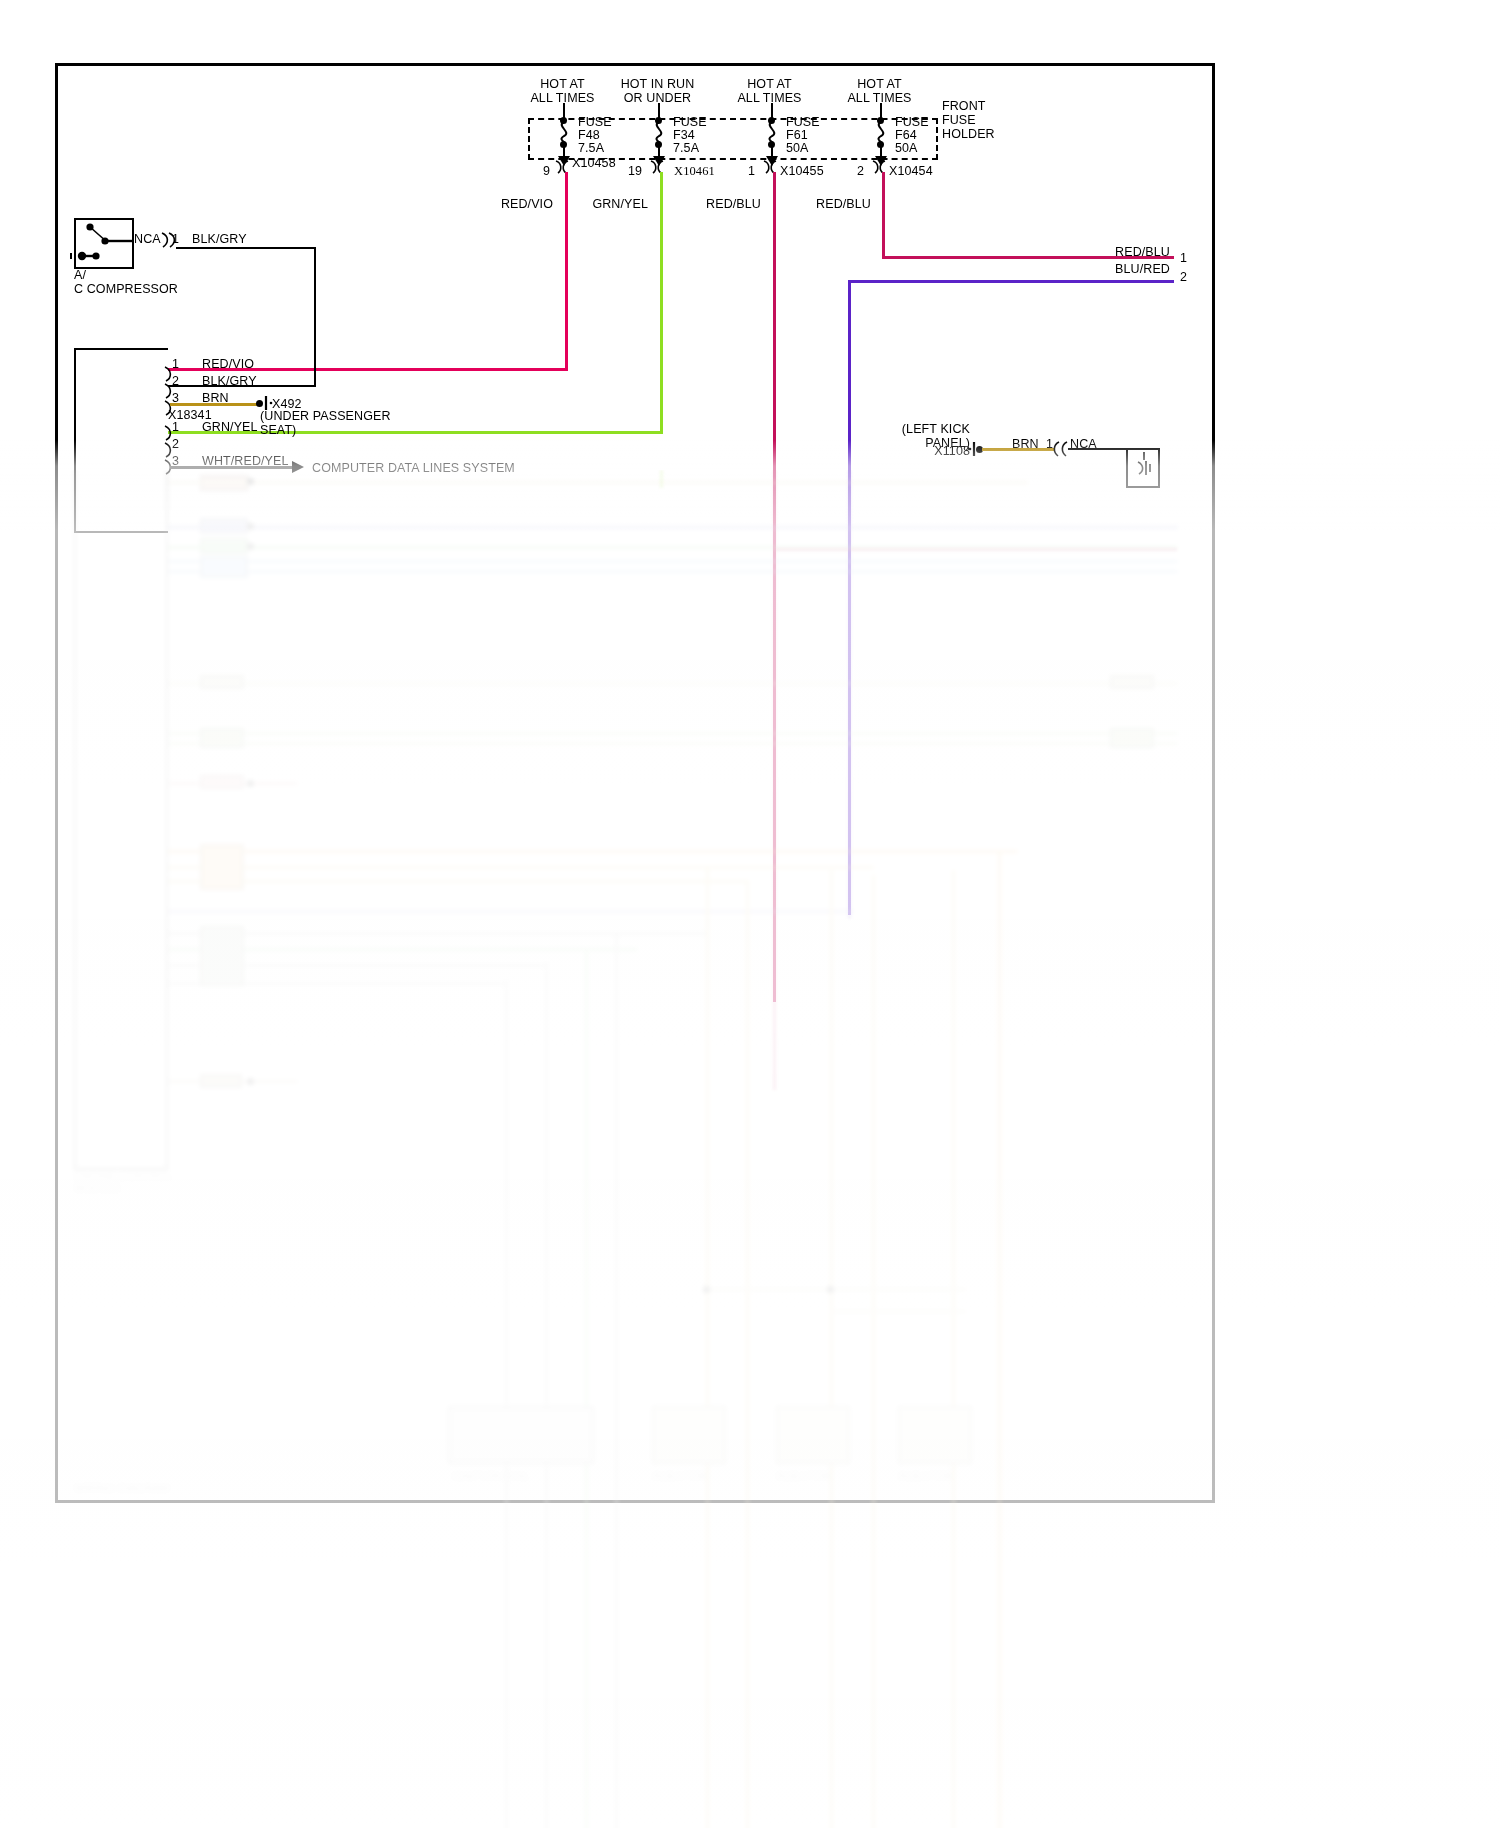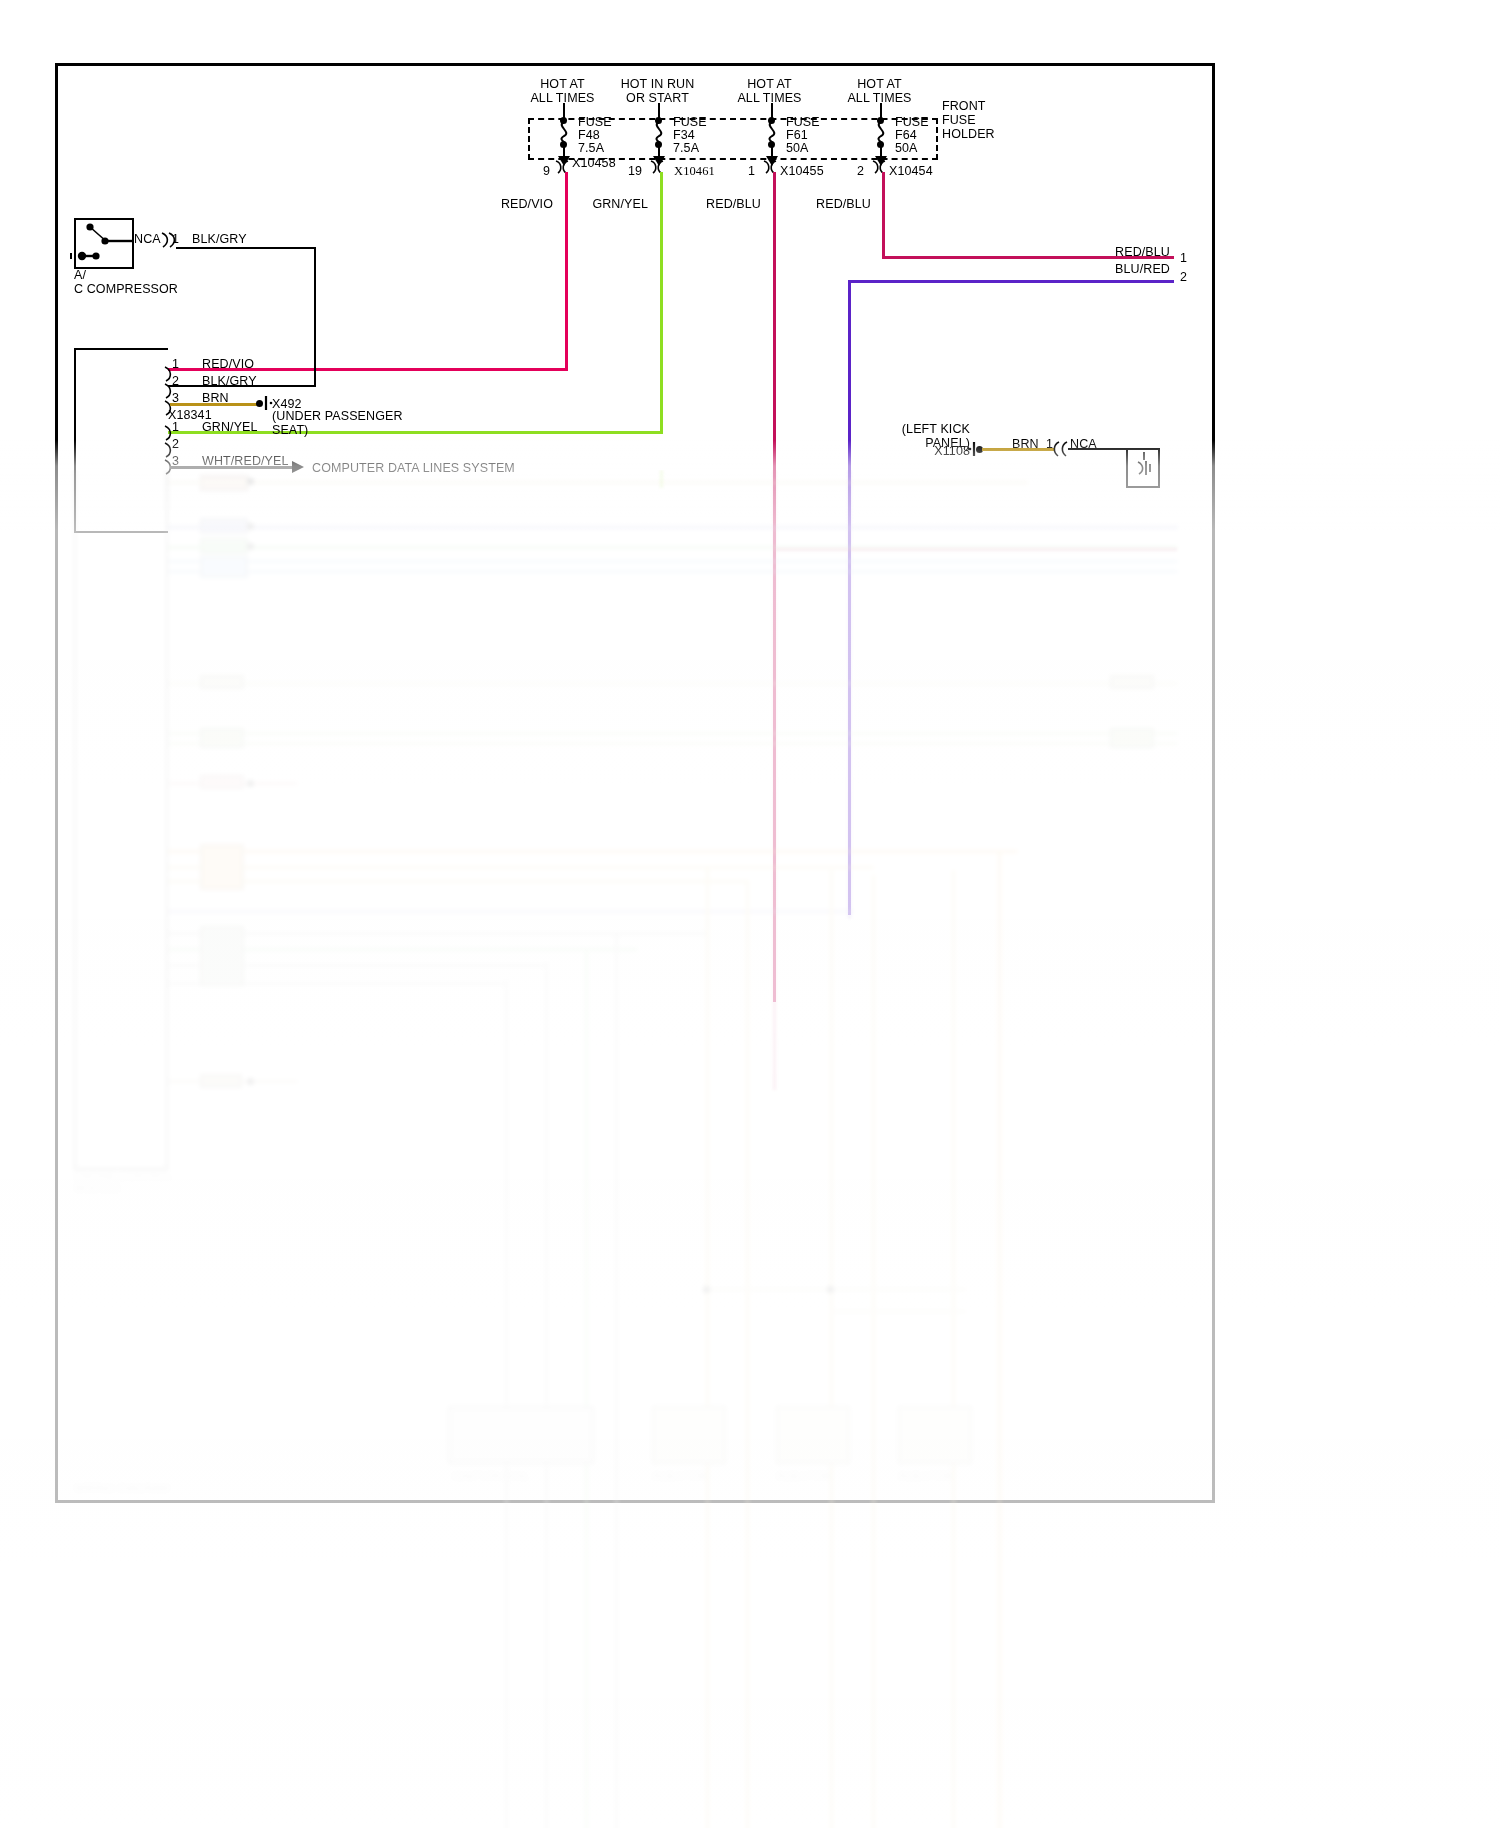--- a/index.html
+++ b/index.html
@@ -84,21 +84,21 @@
   <svg class="glyph" style="left:554px;top:160px;width:22px;height:14px;">
     <path d="M2,1 C8,3 8,10 4,13" stroke="#000" stroke-width="1.6" fill="none"></path>
     <path d="M14,1 C8,3 8,10 12,13" stroke="#000" stroke-width="1.6" fill="none"></path>
   </svg>
   <div class="txt" style="left:572px;top:156px;">X10458</div>
   <div class="txt r" style="left:448px;top:197px;width:105px;">RED/VIO</div>
   <div class="wire v" style="left:565px;top:172px;height:198px;background:#e4005a;"></div>
   <div class="wire h" style="left:168px;top:368px;width:400px;background:#e4005a;"></div>
 
   <div class="txt c" style="left:600px;top:77px;width:115px;">HOT IN RUN
-OR START</div>
+OR UNDER</div>
   <div class="ln vline" style="left:658px;top:103px;height:18px;"></div>
   <div class="dot" style="left:655px;top:117px;"></div>
   <svg class="glyph" style="left:648px;top:121px;width:22px;height:24px;">
     <path d="M11,1 C3,5 19,11 11,15 C4,19 14,21 11,23" stroke="#000" stroke-width="2" fill="none"></path>
   </svg>
   <div class="dot" style="left:655px;top:141px;"></div>
   <div class="ln vline" style="left:658px;top:145px;height:16px;"></div>
   <svg class="glyph" style="left:651px;top:154px;width:16px;height:12px;">
     <path d="M8,12 L2,2 L14,2 Z" fill="#000"></path>
   </svg>
@@ -223,21 +223,21 @@
 
   <div class="txt" style="left:168px;top:408px;">X18341</div>
 
   <div class="wire h" style="left:170px;top:403px;width:88px;background:#b99218;"></div>
   <div class="dot" style="left:256px;top:400px;"></div>
   <svg class="glyph" style="left:264px;top:396px;width:10px;height:14px;">
     <line x1="2" y1="0" x2="2" y2="14" stroke="#000" stroke-width="2.2"></line>
     <circle cx="7" cy="7" r="1.3" fill="#000"></circle>
   </svg>
   <div class="txt" style="left:272px;top:397px;">X492</div>
-  <div class="txt" style="left:272px;top:409px;width:180px;">(UNDER PASSENGER
+  <div class="txt" style="left:260px;top:409px;width:180px;">(UNDER PASSENGER
 SEAT)</div>
 
   <svg class="glyph" style="left:163px;top:425px;width:12px;height:16px;">
     <path d="M2,1 C9,4 9,12 3,15" stroke="#000" stroke-width="1.6" fill="none"></path>
   </svg>
   <svg class="glyph" style="left:163px;top:442px;width:12px;height:16px;">
     <path d="M2,1 C9,4 9,12 3,15" stroke="#000" stroke-width="1.6" fill="none"></path>
   </svg>
   <svg class="glyph" style="left:163px;top:459px;width:12px;height:16px;">
     <path d="M2,1 C9,4 9,12 3,15" stroke="#000" stroke-width="1.6" fill="none"></path>

